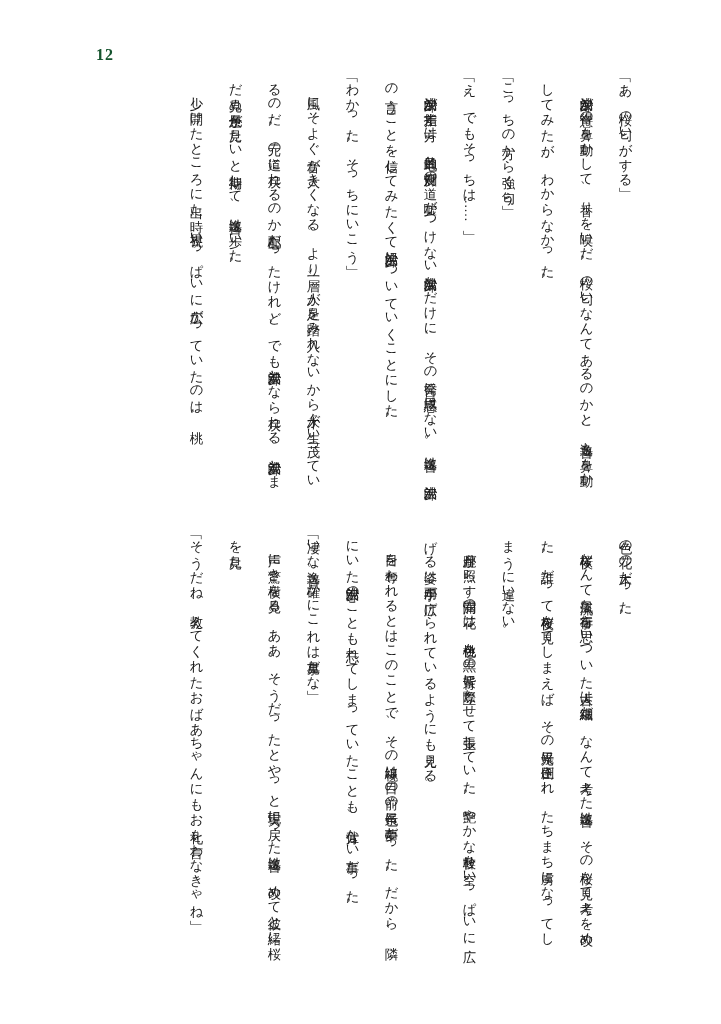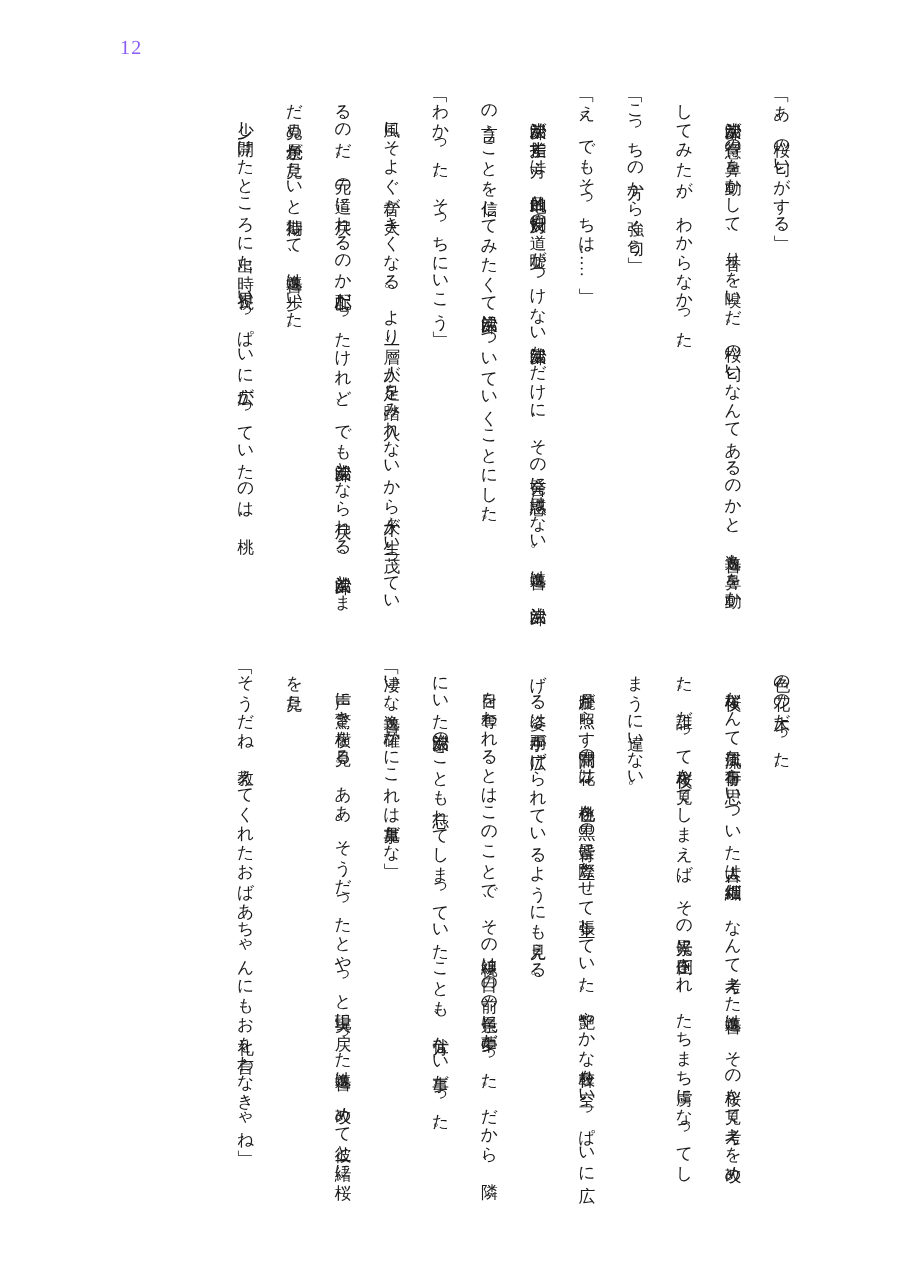--- a/index.html
+++ b/index.html
@@ -12,24 +12,25 @@
     width: 721px;
     height: 1024px;
     background: #ffffff;
     color: #1b1b1b;
     font-family: "Liberation Serif", "DejaVu Serif", serif;
     overflow: hidden;
   }
   .page-number {
     position: absolute;
     left: 96px;
-    top: 30px;
+    top: 46px;
     font-size: 16px;
     letter-spacing: 1px;
-    color: #8b5cf6;
+    color: #14532d;
+    font-weight: bold;
   }
   .dan {
     position: absolute;
     right: 76px;
     height: 417px;
     writing-mode: vertical-rl;
     text-orientation: mixed;
     font-size: 13.4px;
     line-height: 39px;
     letter-spacing: 0;

